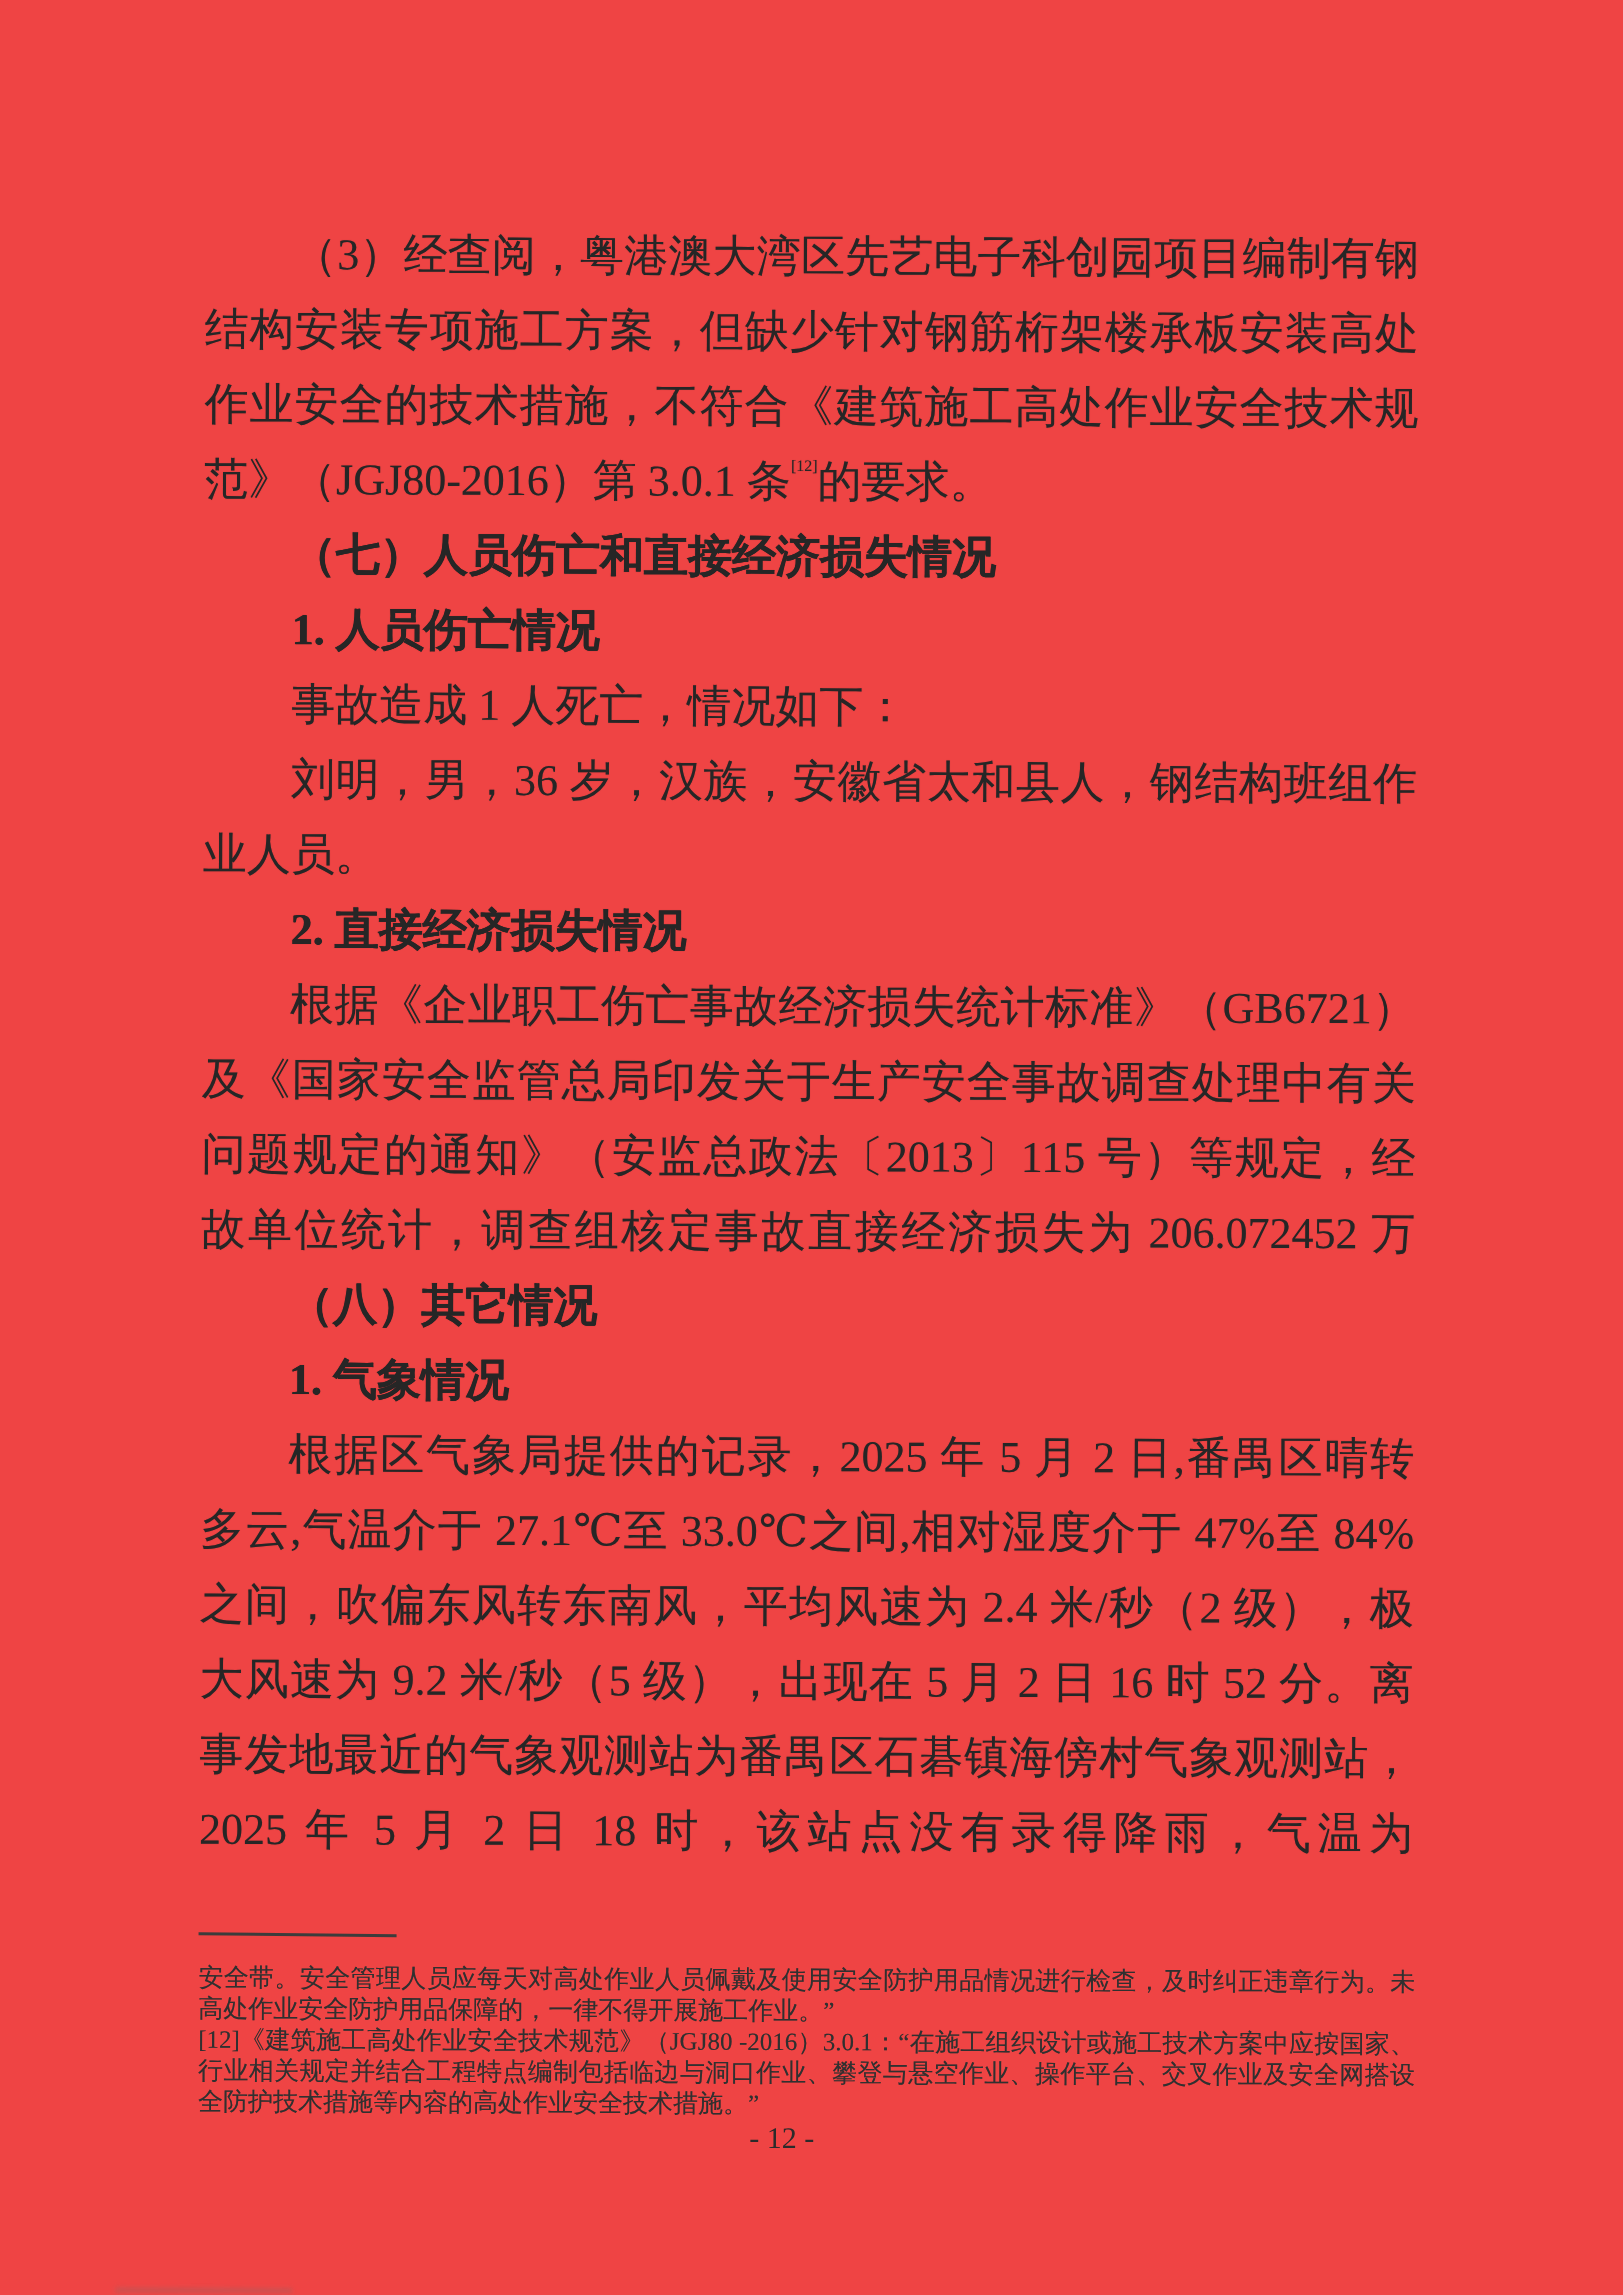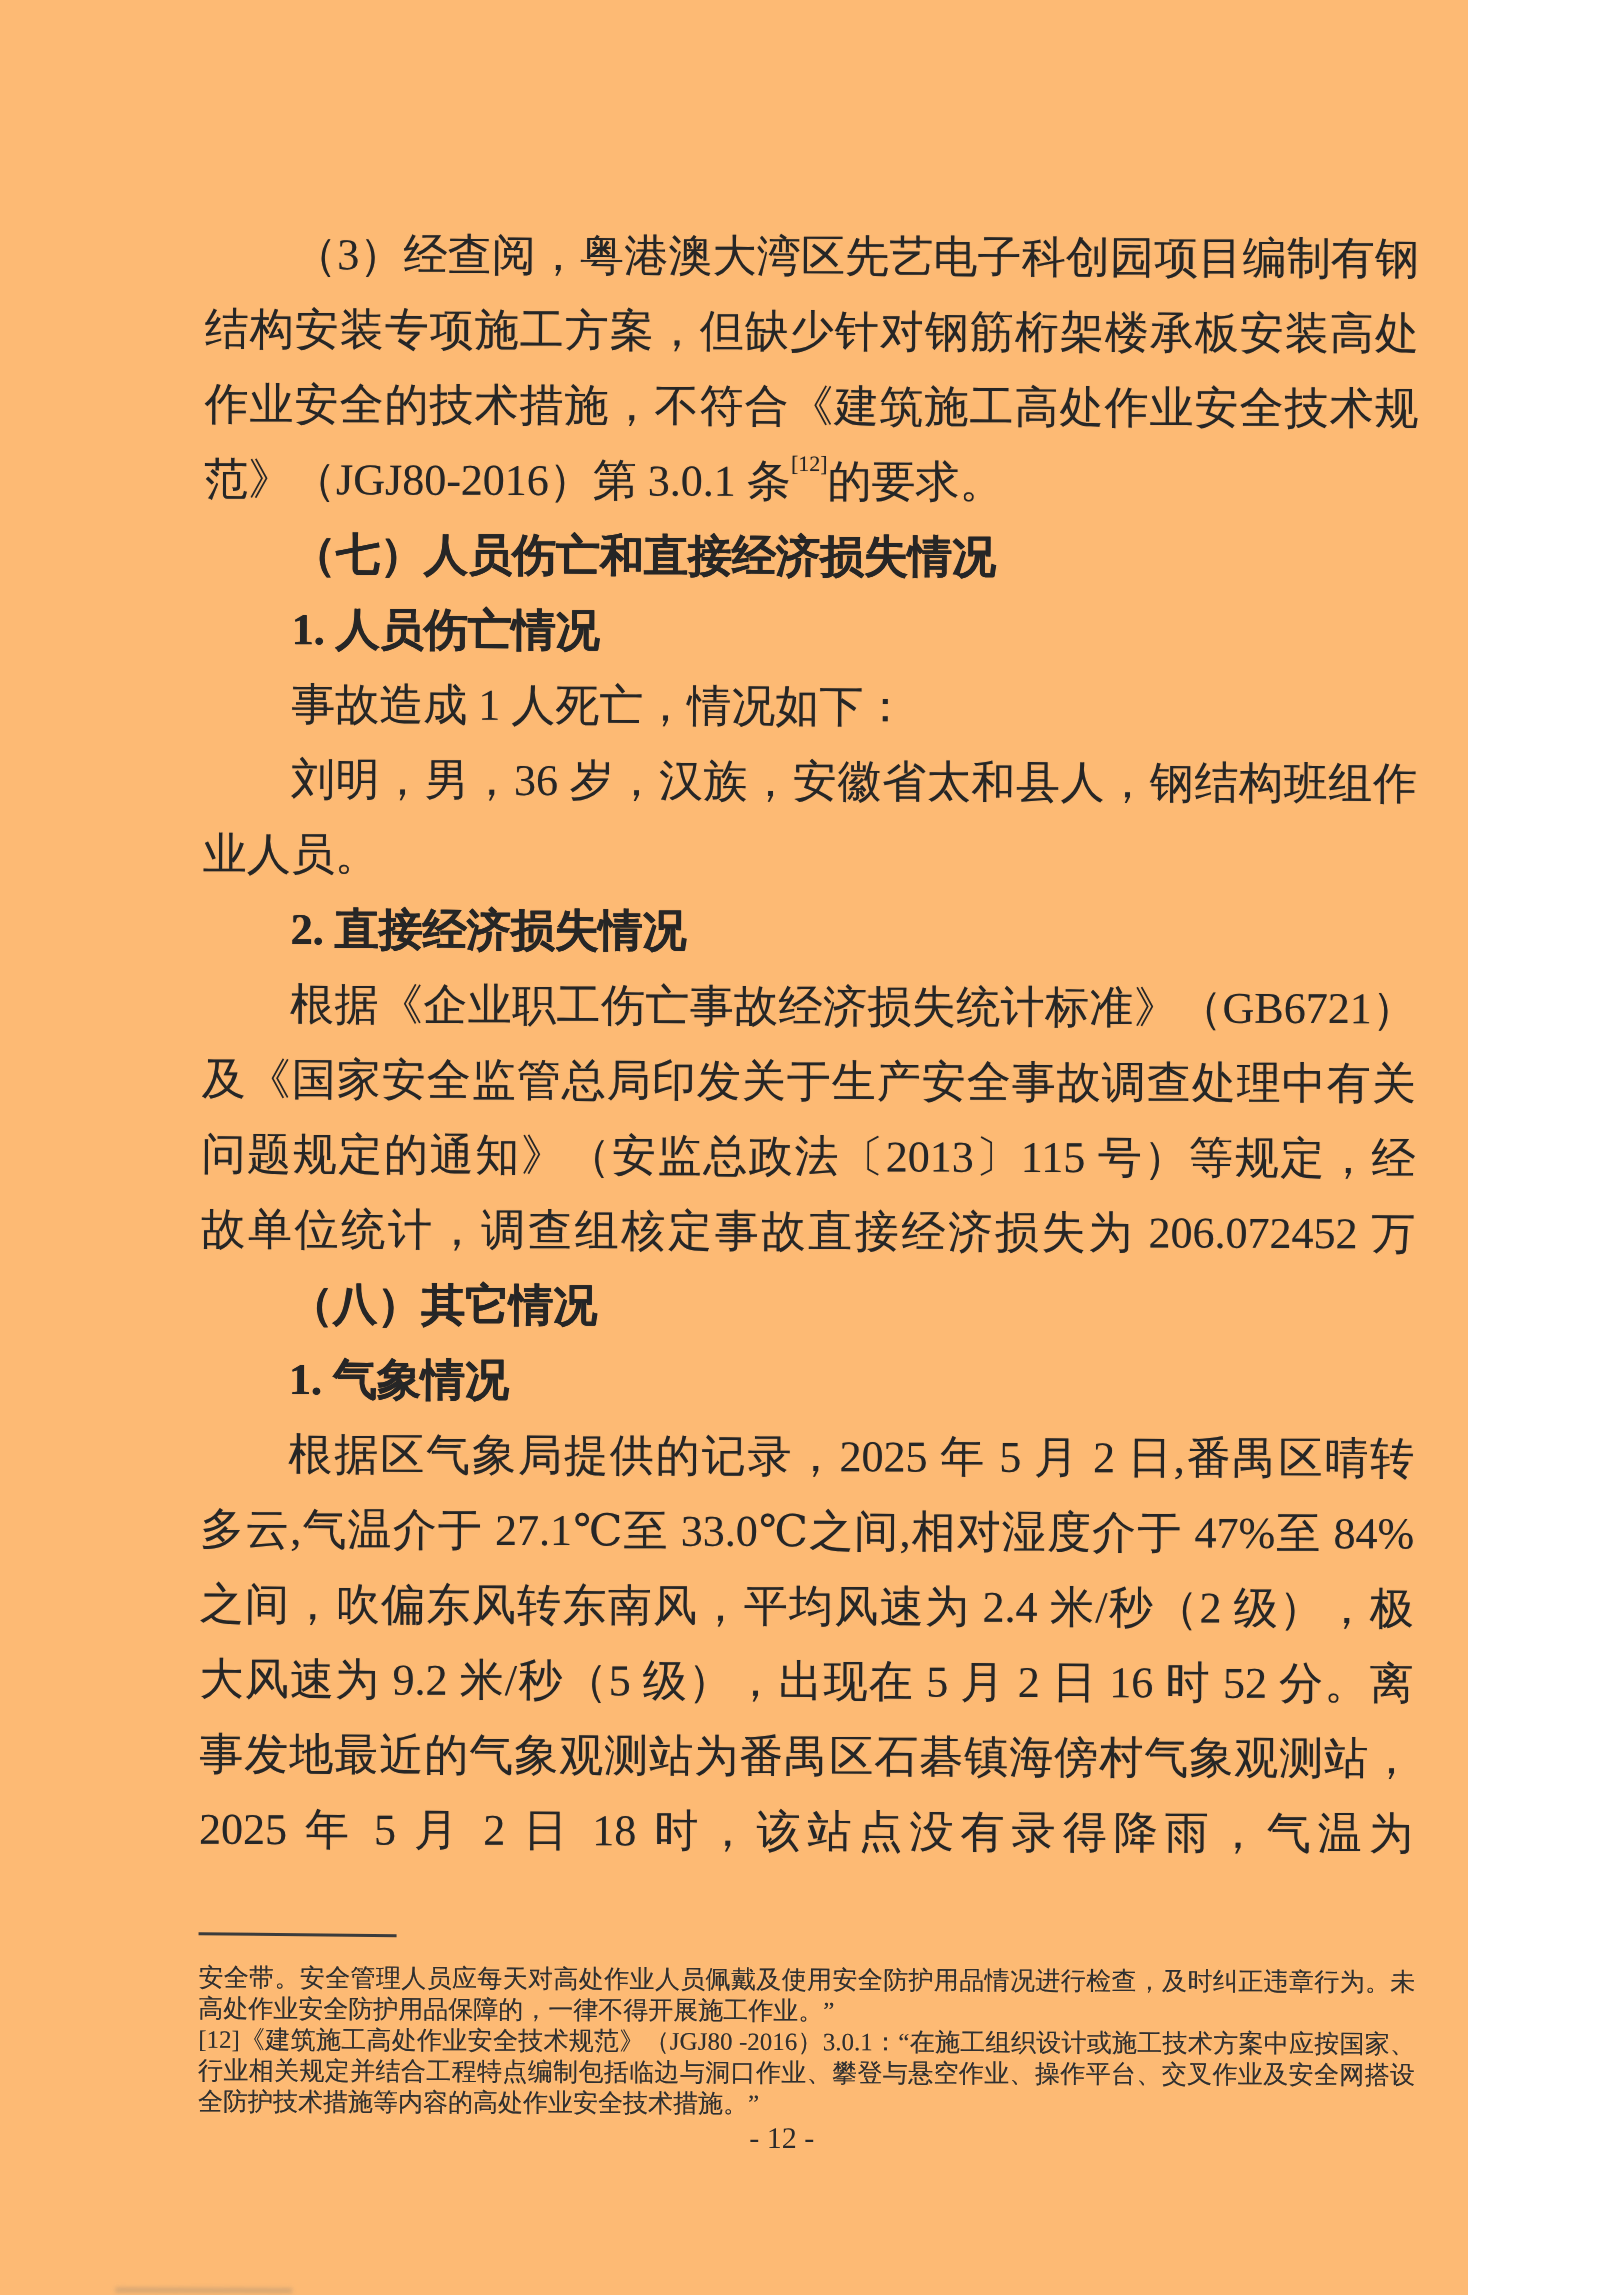--- a/index.html
+++ b/index.html
@@ -2,23 +2,23 @@
 <html lang="zh" style="font-size:10.5px"><head>
 <meta charset="utf-8">
 <style>
   html, body {
     margin: 0;
     padding: 0;
     background: #ffffff;
   }
   .page {
     position: relative;
-    width: 1468px;
+    width: 1623px;
     height: 2295px;
-    background: #fdba74;
+    background: #ef4444;
     overflow: hidden;
     font-family: "Liberation Serif", "DejaVu Serif", serif;
     color: #262626;
   }
   
   .scan-skew {
     position: absolute;
     inset: 0;
     transform: rotate(0.22deg);
     transform-origin: 0 0;
@@ -40,21 +40,21 @@
   .just {
     text-align: justify;
     text-align-last: justify;
   }
   .indent { text-indent: 88px; }
   .bold {
     font-weight: 700;
     text-shadow: 0.5px 0 0 currentColor, 0 0 0.8px rgba(30,30,30,0.5);
   }
   sup.fnref {
-    font-size: 22px;
+    font-size: 16px;
     line-height: 0;
     vertical-align: 25px;
     letter-spacing: 0;
   }
   .fn-sep {
     position: absolute;
     left: 206px;
     top: 1932px;
     width: 198px;
     height: 2.6px;

